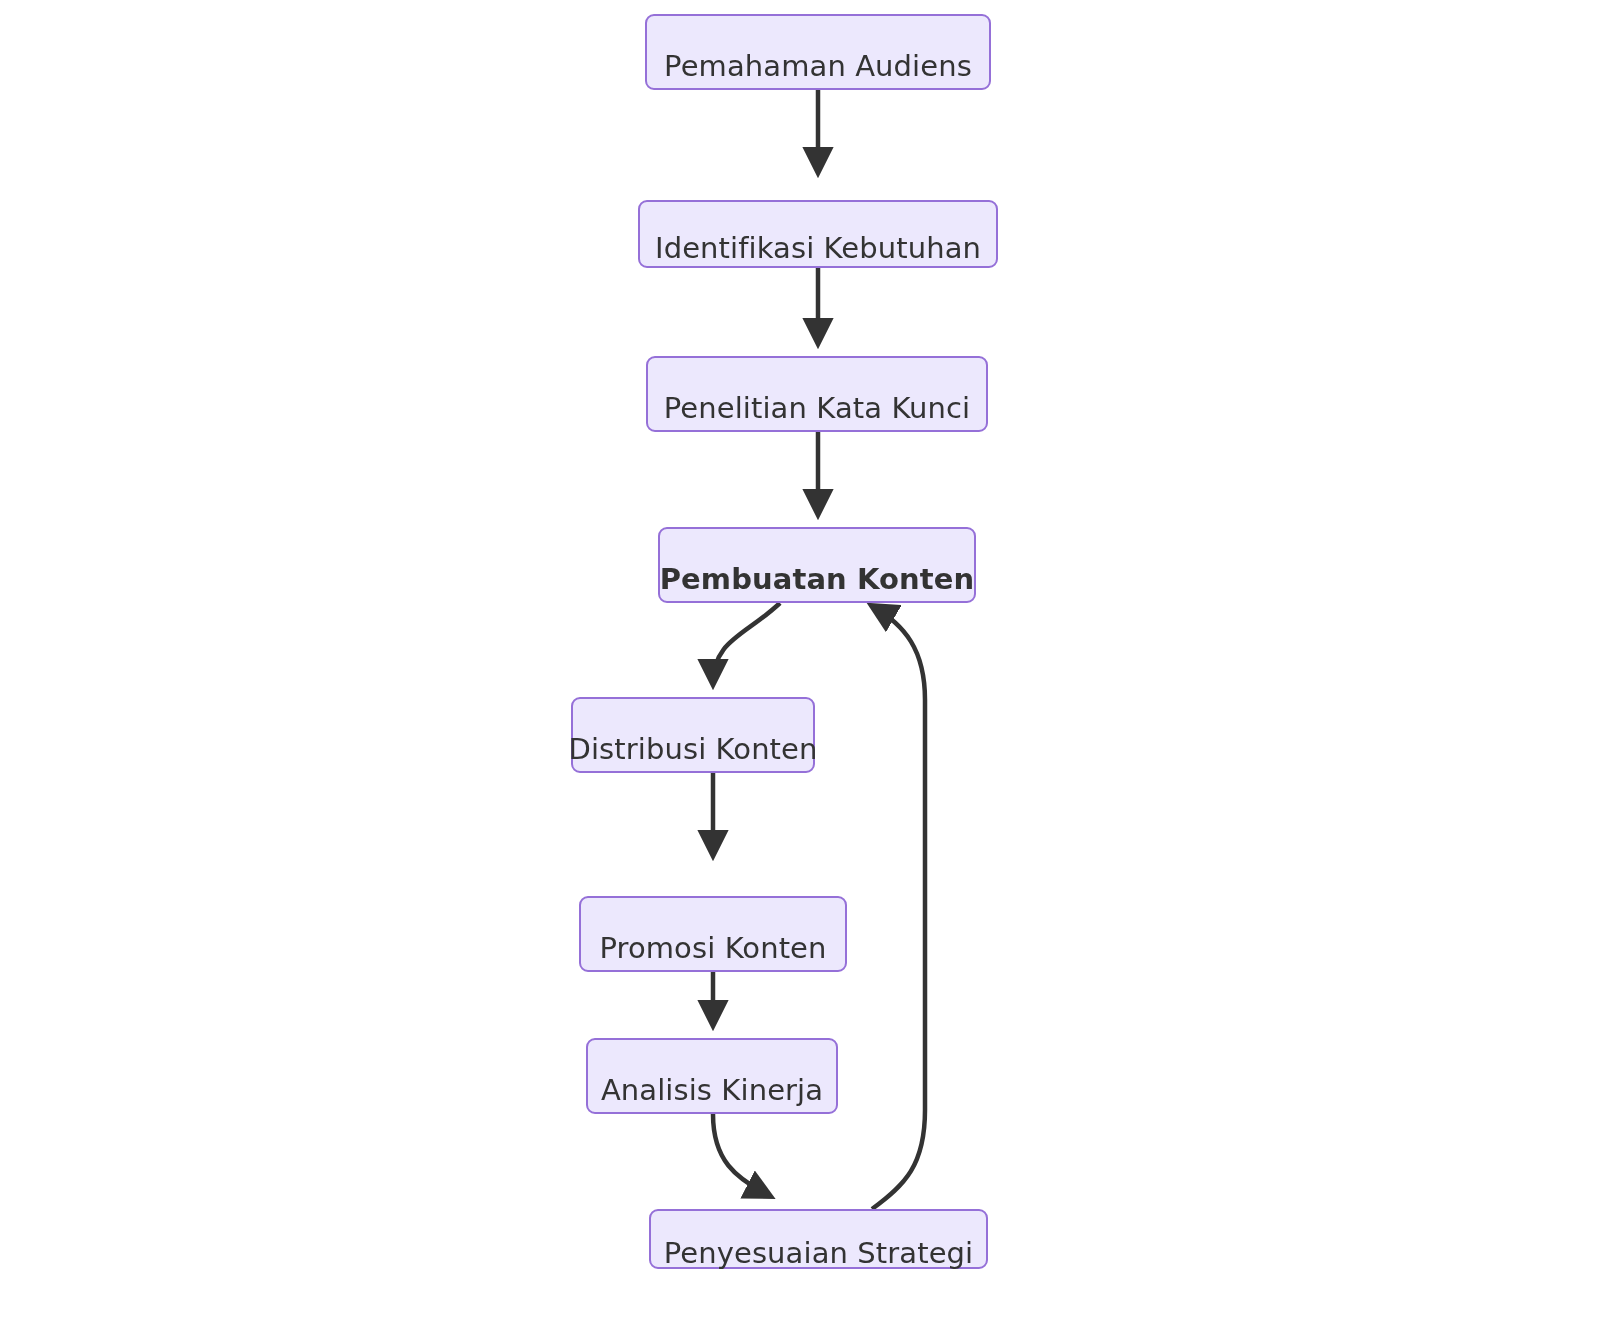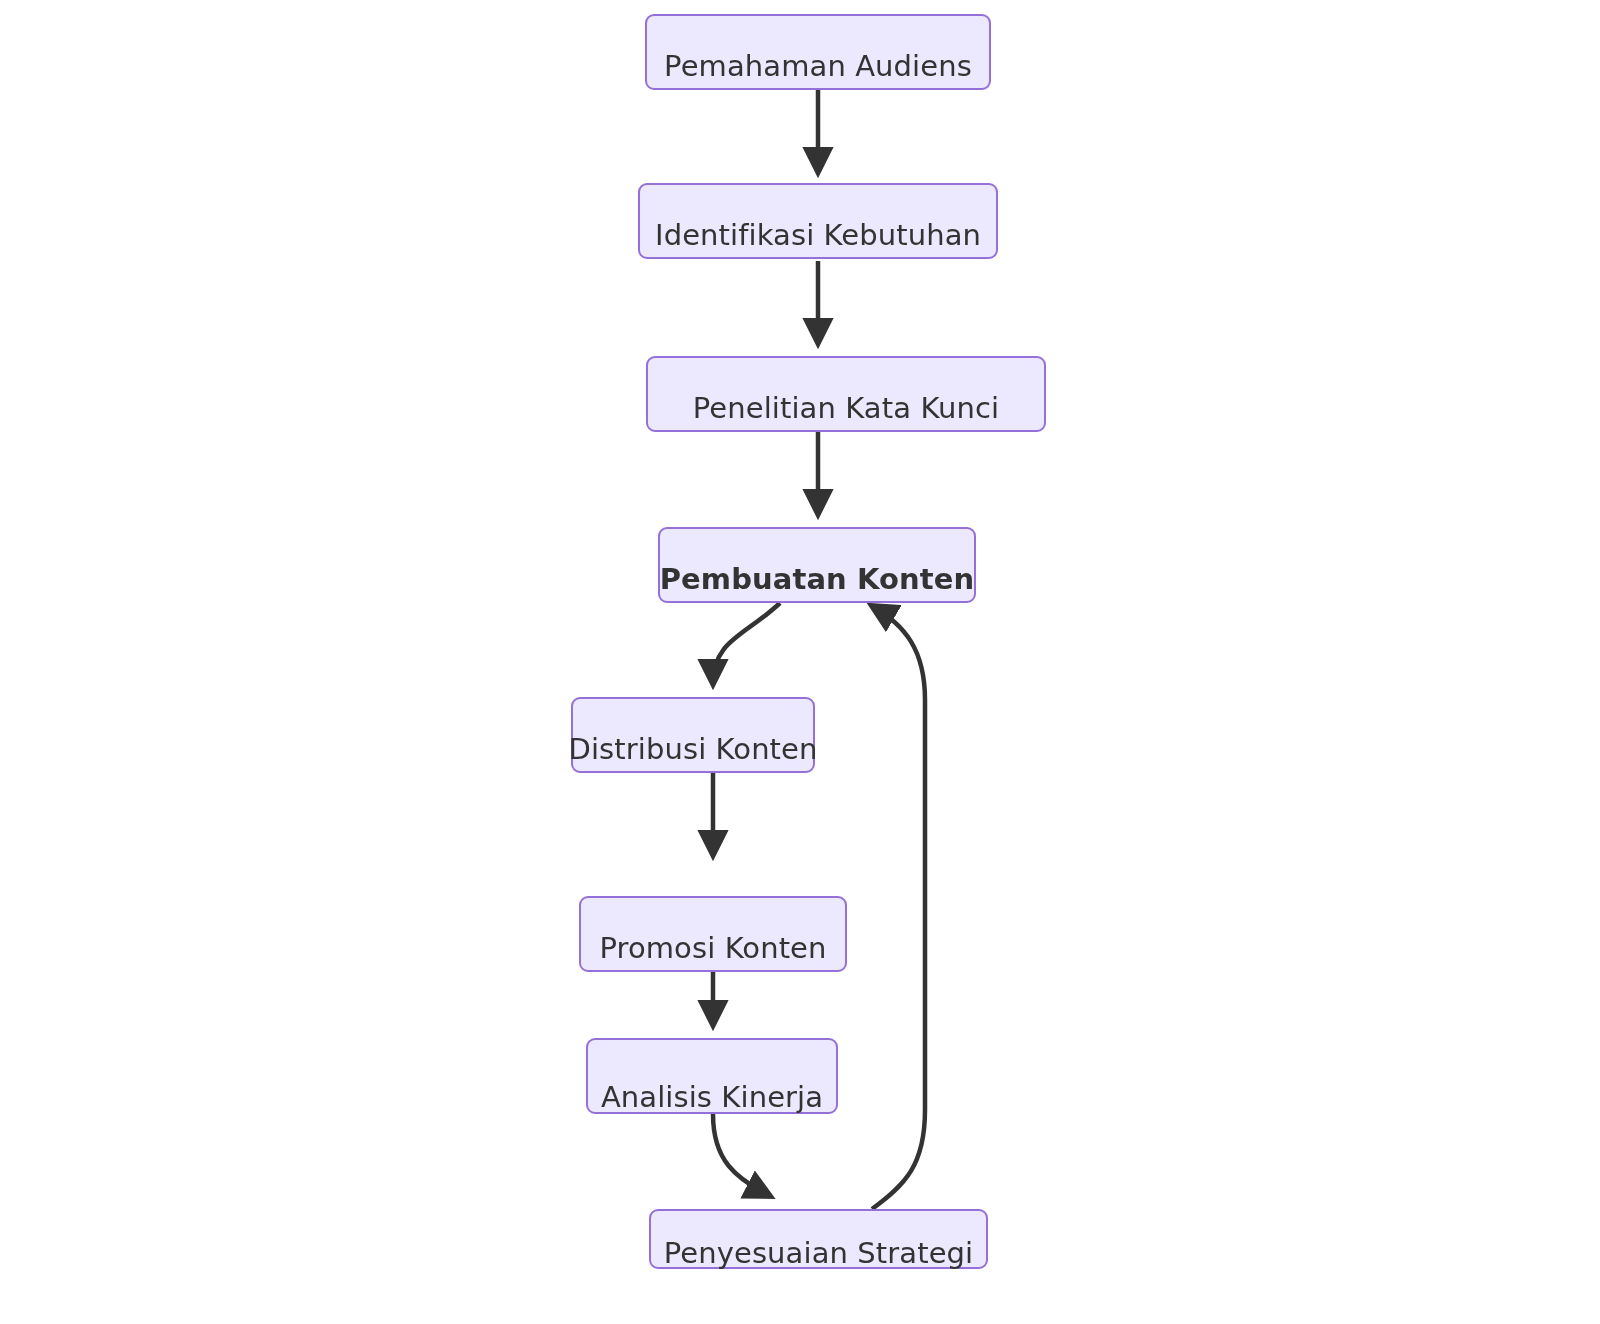--- a/index.html
+++ b/index.html
@@ -70,41 +70,41 @@
 
     <path d="M 713,1114 C 713,1160 735,1178 770,1196" stroke="#333333" stroke-width="4.5" fill="none" marker-end="url(#arrowhead)"></path>
 
     <path d="M 872,1209 C 905,1185 925,1165 925,1110 L 925,700 C 925,650 905,625 872,606" stroke="#333333" stroke-width="4.5" fill="none" marker-end="url(#arrowhead)"></path>
   </svg>
 
   <div class="node" style="left:645px; top:14px; width:346px; height:76px;">
     <span class="node-label">Pemahaman Audiens</span>
   </div>
 
-  <div class="node" style="left:638px; top:183px; width:360px; height:76px;">
+  <div class="node" style="left:638px; top:200px; width:360px; height:68px;">
     <span class="node-label">Identifikasi Kebutuhan</span>
   </div>
 
-  <div class="node" style="left:646px; top:356px; width:400px; height:76px;">
+  <div class="node" style="left:646px; top:356px; width:342px; height:76px;">
     <span class="node-label">Penelitian Kata Kunci</span>
   </div>
 
   <div class="node" style="left:658px; top:527px; width:318px; height:76px;font-weight:bold;">
     <span class="node-label">Pembuatan Konten</span>
   </div>
 
   <div class="node" style="left:571px; top:697px; width:244px; height:76px;">
     <span class="node-label">Distribusi Konten</span>
   </div>
 
   <div class="node" style="left:579px; top:896px; width:268px; height:76px;">
     <span class="node-label">Promosi Konten</span>
   </div>
 
-  <div class="node" style="left:586px; top:1038px; width:252px; height:76px;align-items:flex-end;">
+  <div class="node" style="left:586px; top:1038px; width:252px; height:76px;">
     <span class="node-label">Analisis Kinerja</span>
   </div>
 
   <div class="node" style="left:649px; top:1209px; width:339px; height:60px;">
     <span class="node-label">Penyesuaian Strategi</span>
   </div>
 
 </div>
 
 </body></html>

